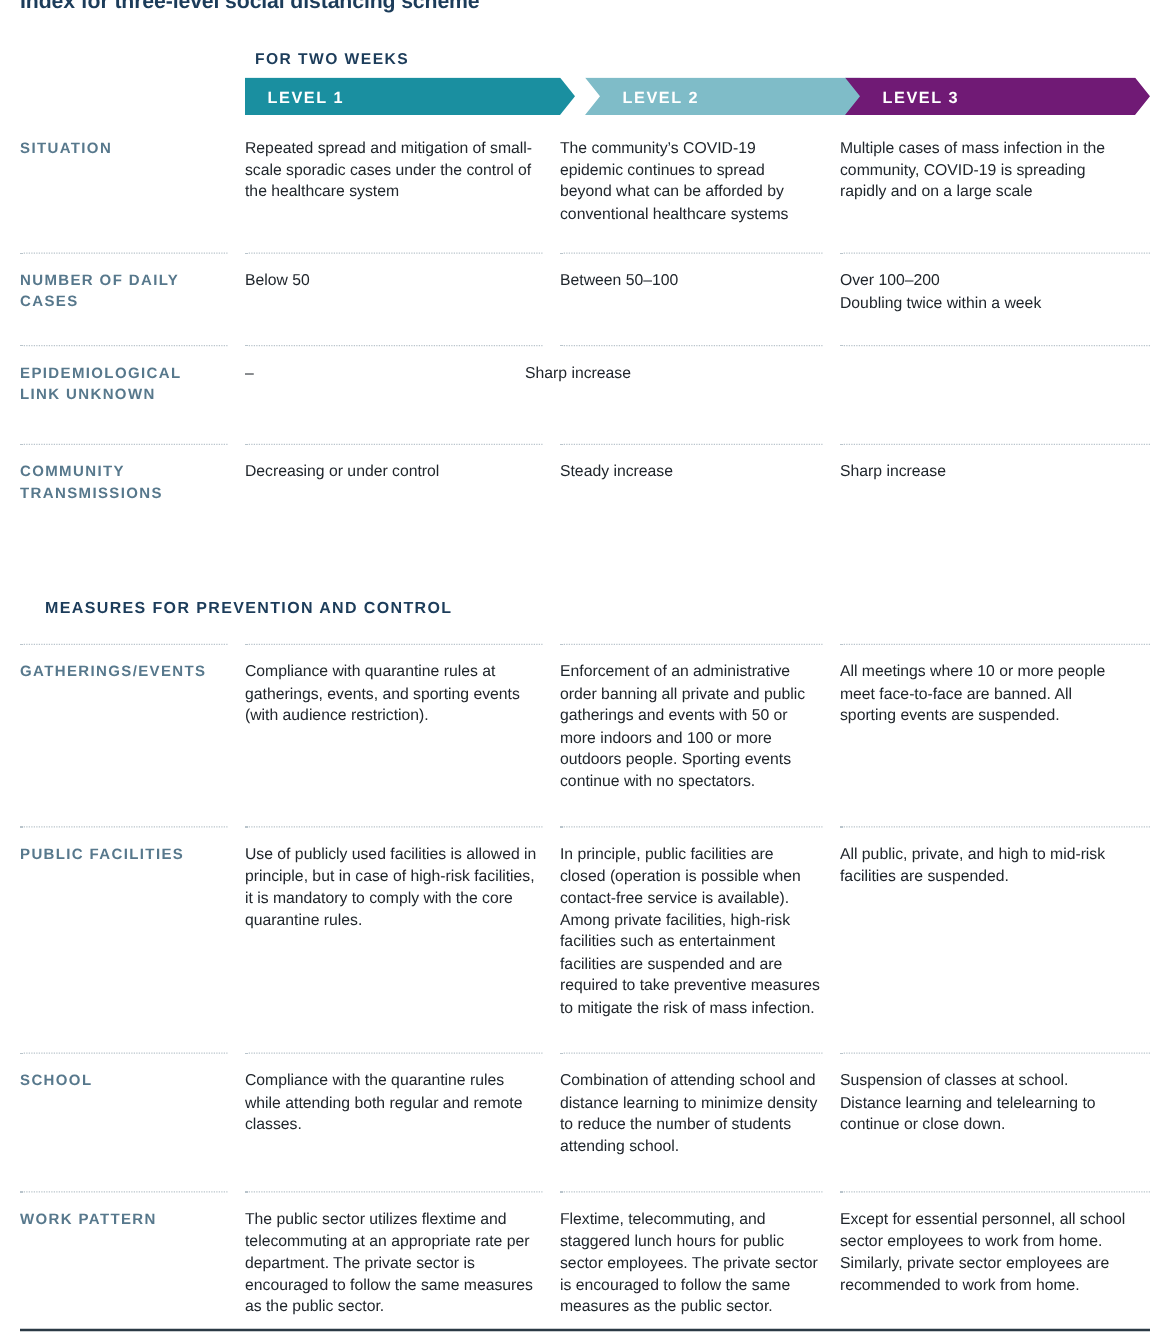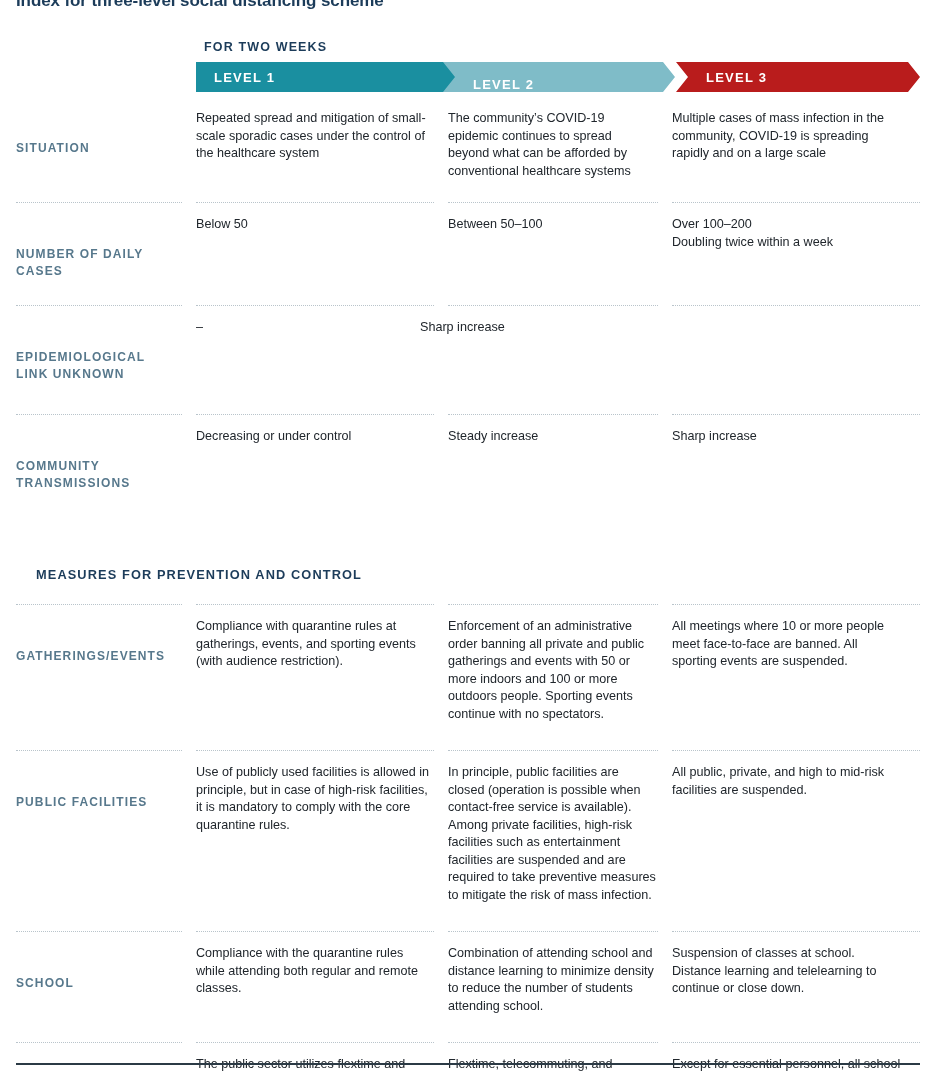--- a/index.html
+++ b/index.html
@@ -70,31 +70,30 @@
     white-space: nowrap;
   }
   .lv1 {
     left: 0;
     width: 264px;
     background: #1a8fa0;
     clip-path: polygon(0 0, 252px 0, 264px 50%, 252px 100%, 0 100%);
     padding-left: 18px;
   }
   .lv2 {
-    left: 247px;
+    left: 272px;
     width: 232px;
     background: #7fbcc8;
     clip-path: polygon(0 0, 220px 0, 232px 50%, 220px 100%, 0 100%, 12px 50%);
     padding-left: 30px;
-    align-items: flex-end;
   }
   .lv3 {
     left: 480px;
     width: 244px;
-    background: #b91c1c;
+    background: #701a75;
     clip-path: polygon(0 0, 232px 0, 244px 50%, 232px 100%, 0 100%, 12px 50%);
     padding-left: 30px;
   }
 
   
   .table {
     position: absolute;
     left: 16px;
     width: 904px;
   }
@@ -117,21 +116,20 @@
   .c-2     { width: 224px; flex: 0 0 224px; }
   .c-3     { width: 248px; flex: 0 0 248px; }
 
   .rowlabel {
     font-size: 12px;
     font-weight: bold;
     letter-spacing: 1.1px;
     line-height: 17px;
     color: #57788c;
     text-transform: uppercase;
-    margin-top: 30px;
   }
   .celltext {
     font-size: 12.6px;
     line-height: 17.5px;
     color: #20262c;
   }
 
   
   .seprow {
     position: relative;

